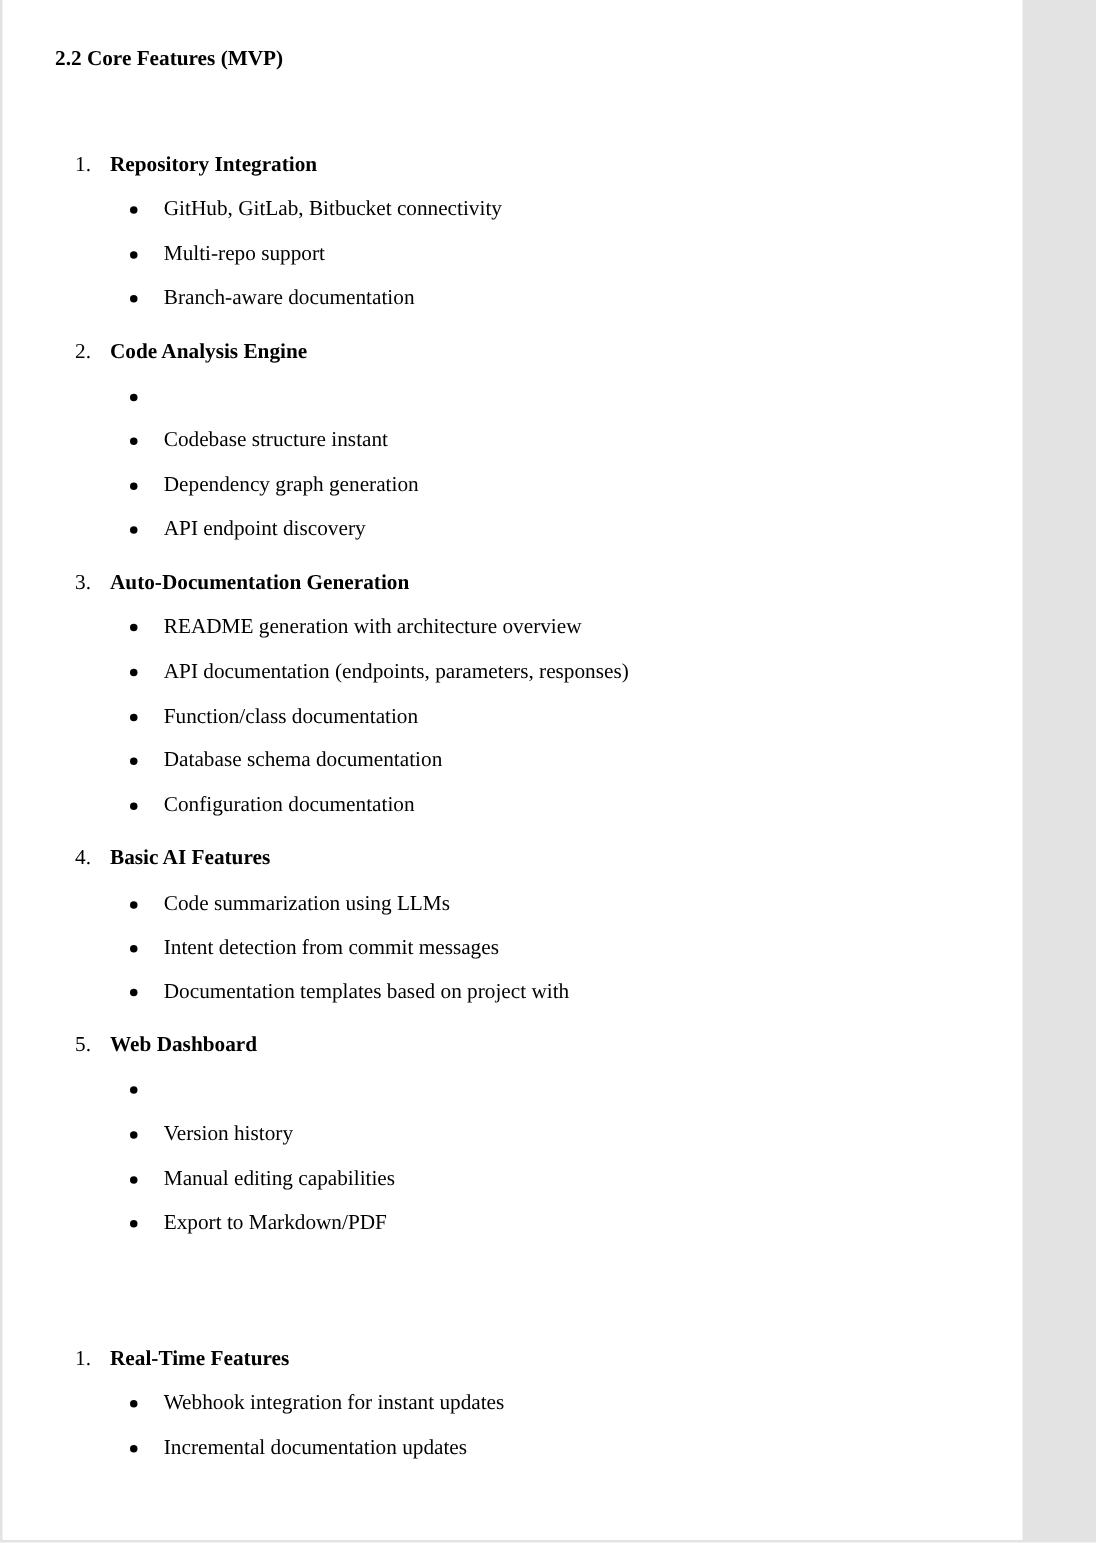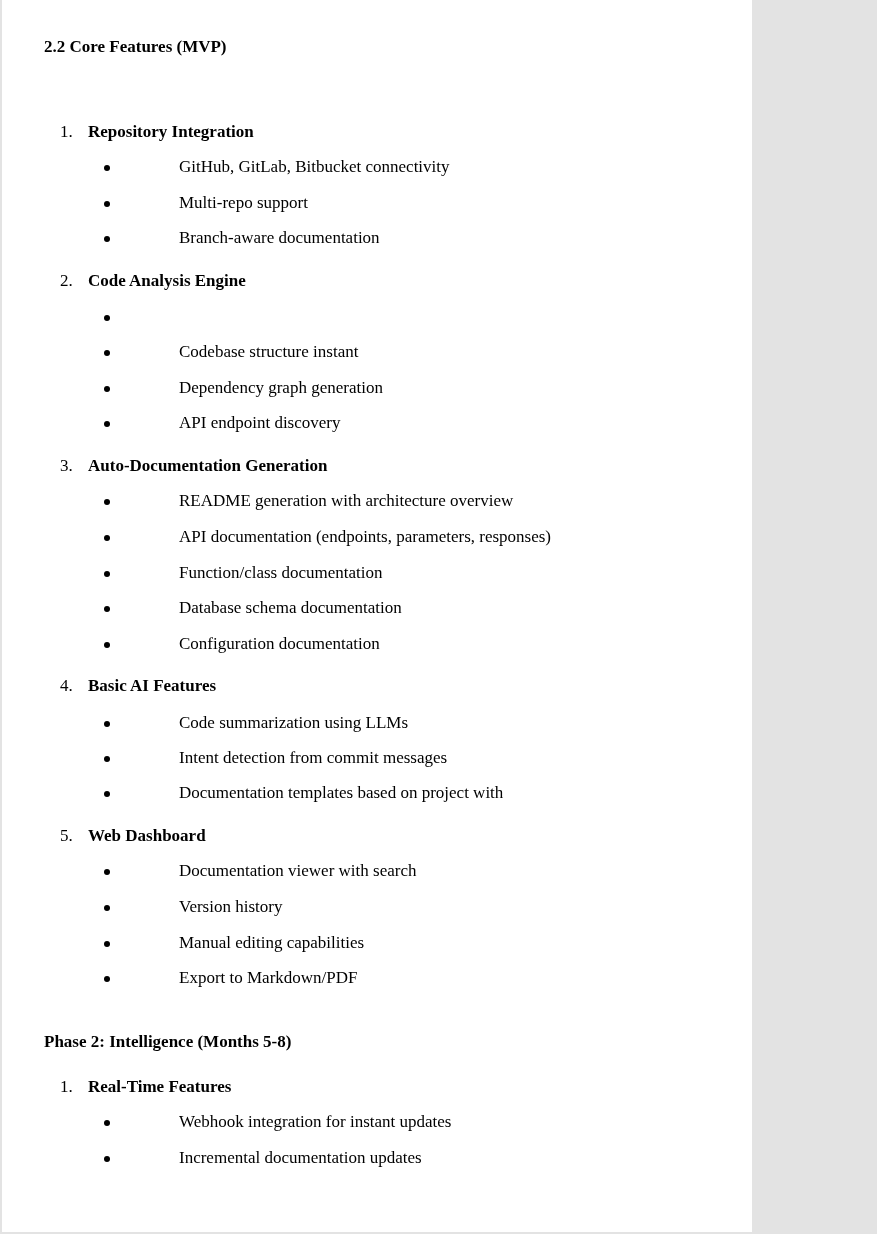--- a/index.html
+++ b/index.html
@@ -3,39 +3,39 @@
   <meta charset="utf-8">
   <style>
     html, body { margin: 0; padding: 0; }
     body {
       width: 877px; height: 1234px; overflow: hidden;
       background: #e3e3e3;
       font-family: "Liberation Serif", serif;
       color: #000;
     }
     .page {
-      position: absolute; left: 2px; top: 0; width: 750px; height: 1232px;
+      position: absolute; left: 2px; top: 0; width: 816px; height: 1232px;
       background: #ffffff;
     }
     .h {
       position: absolute; left: 42px; font-weight: bold; font-size: 17px;
       white-space: nowrap;
     }
     .num {
       position: absolute; left: 58px; font-size: 17px; white-space: nowrap;
     }
     .item-title {
       position: absolute; left: 86px; font-weight: bold; font-size: 17px; white-space: nowrap;
     }
     .bullet {
       position: absolute; left: 102px; width: 6px; height: 6px; border-radius: 50%;
       background: #000;
     }
     .btext {
-      position: absolute; left: 129px; font-size: 17px; white-space: nowrap; margin-left: 48px;
+      position: absolute; left: 129px; font-size: 17px; white-space: nowrap;
     }
   </style>
 </head>
 <body>
 
 <div class="page">
   <div class="h" style="top:37px">2.2 Core Features (MVP)</div>
 
   <div class="num" style="top:122px">1.</div>
   <div class="item-title" style="top:122px">Repository Integration</div>
@@ -74,28 +74,26 @@
   <div class="bullet" style="top:721px"></div>
   <div class="btext" style="top:713px">Code summarization using LLMs</div>
   <div class="bullet" style="top:756px"></div>
   <div class="btext" style="top:748px">Intent detection from commit messages</div>
   <div class="bullet" style="top:791px"></div>
   <div class="btext" style="top:783px">Documentation templates based on project with</div>
 
   <div class="num" style="top:826px">5.</div>
   <div class="item-title" style="top:826px">Web Dashboard</div>
   <div class="bullet" style="top:869px"></div>
-  <div class="btext" style="top:861px">Documentation viewer with search</div>
   <div class="bullet" style="top:905px"></div>
   <div class="btext" style="top:897px">Version history</div>
   <div class="bullet" style="top:941px"></div>
   <div class="btext" style="top:933px">Manual editing capabilities</div>
   <div class="bullet" style="top:976px"></div>
   <div class="btext" style="top:968px">Export to Markdown/PDF</div>
 
-  <div class="h" style="top:1032px">Phase 2: Intelligence (Months 5-8)</div>
   <div class="num" style="top:1077px">1.</div>
   <div class="item-title" style="top:1077px">Real-Time Features</div>
   <div class="bullet" style="top:1120px"></div>
   <div class="btext" style="top:1112px">Webhook integration for instant updates</div>
   <div class="bullet" style="top:1156px"></div>
   <div class="btext" style="top:1148px">Incremental documentation updates</div>
 </div>
 
 </body></html>

